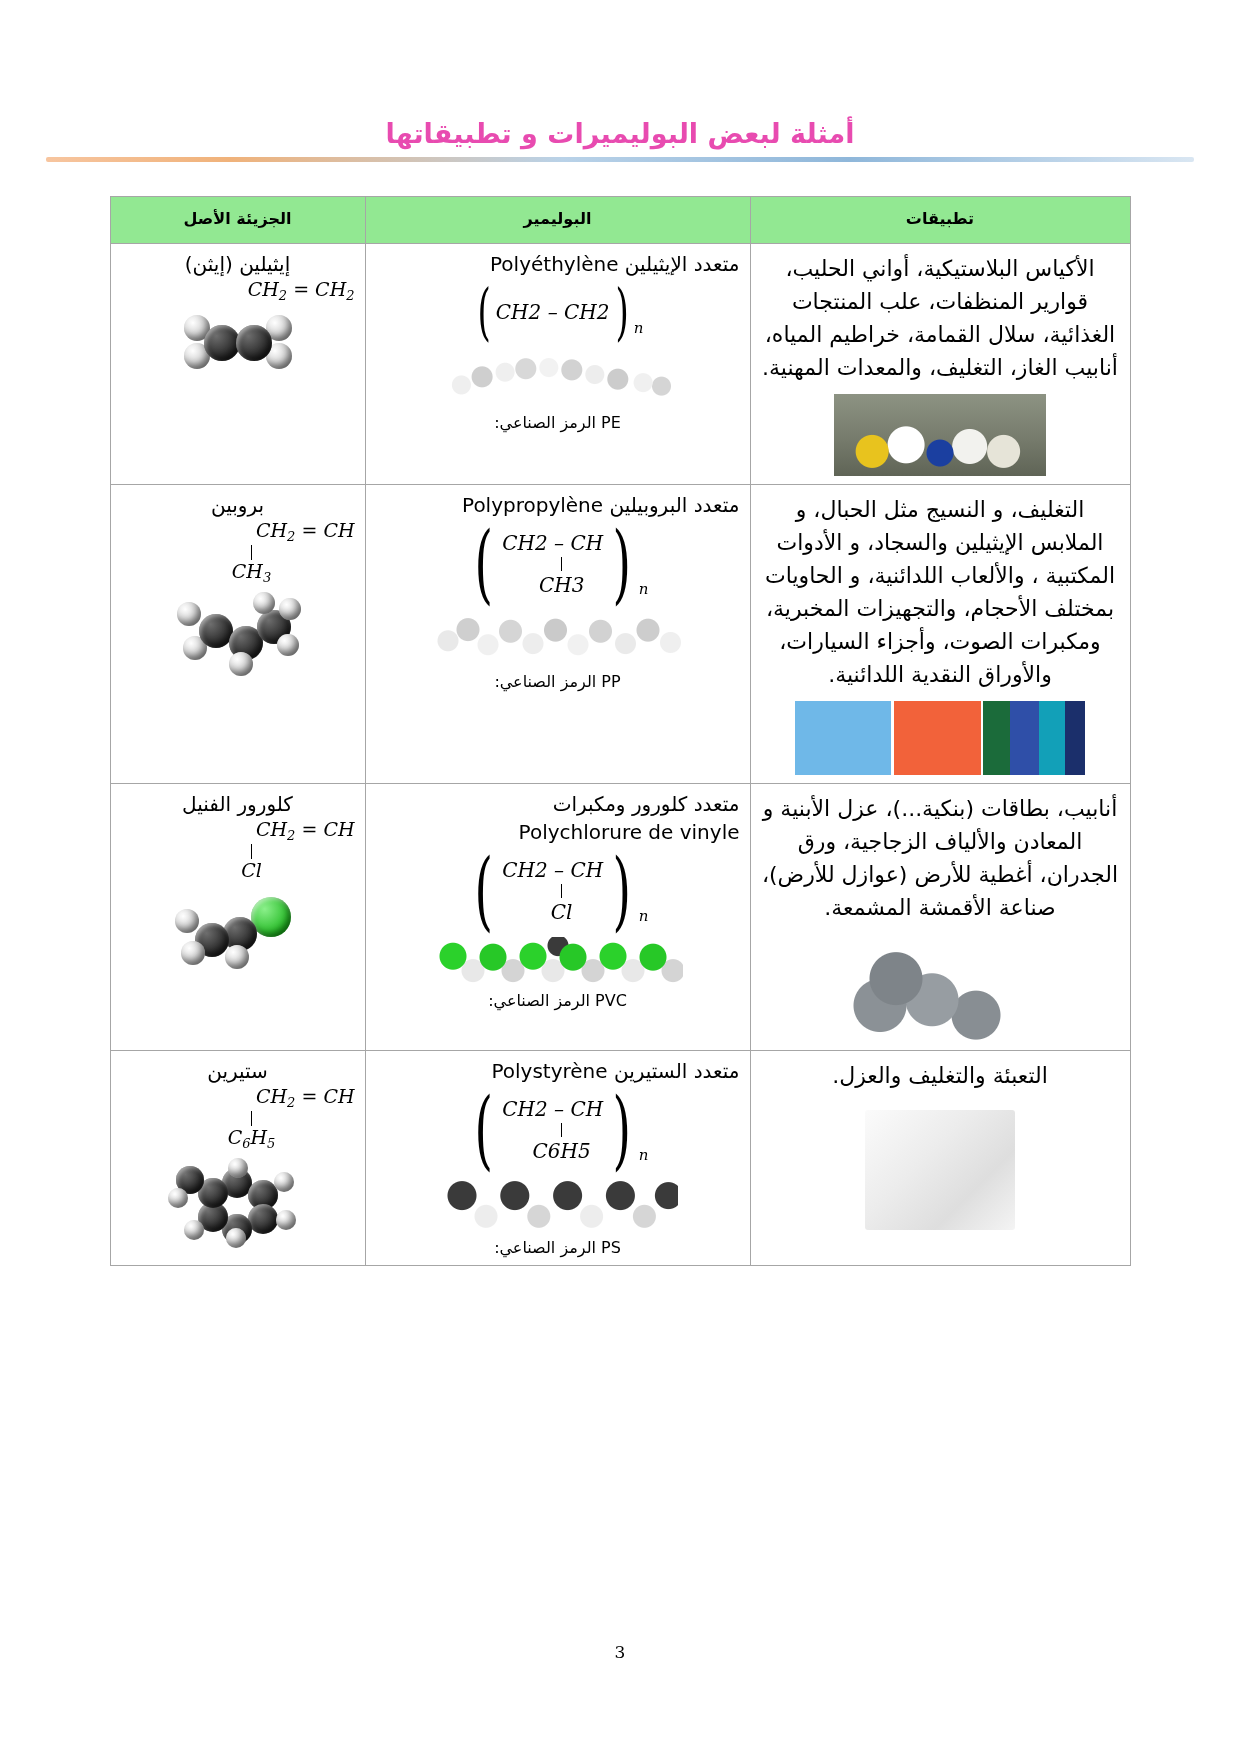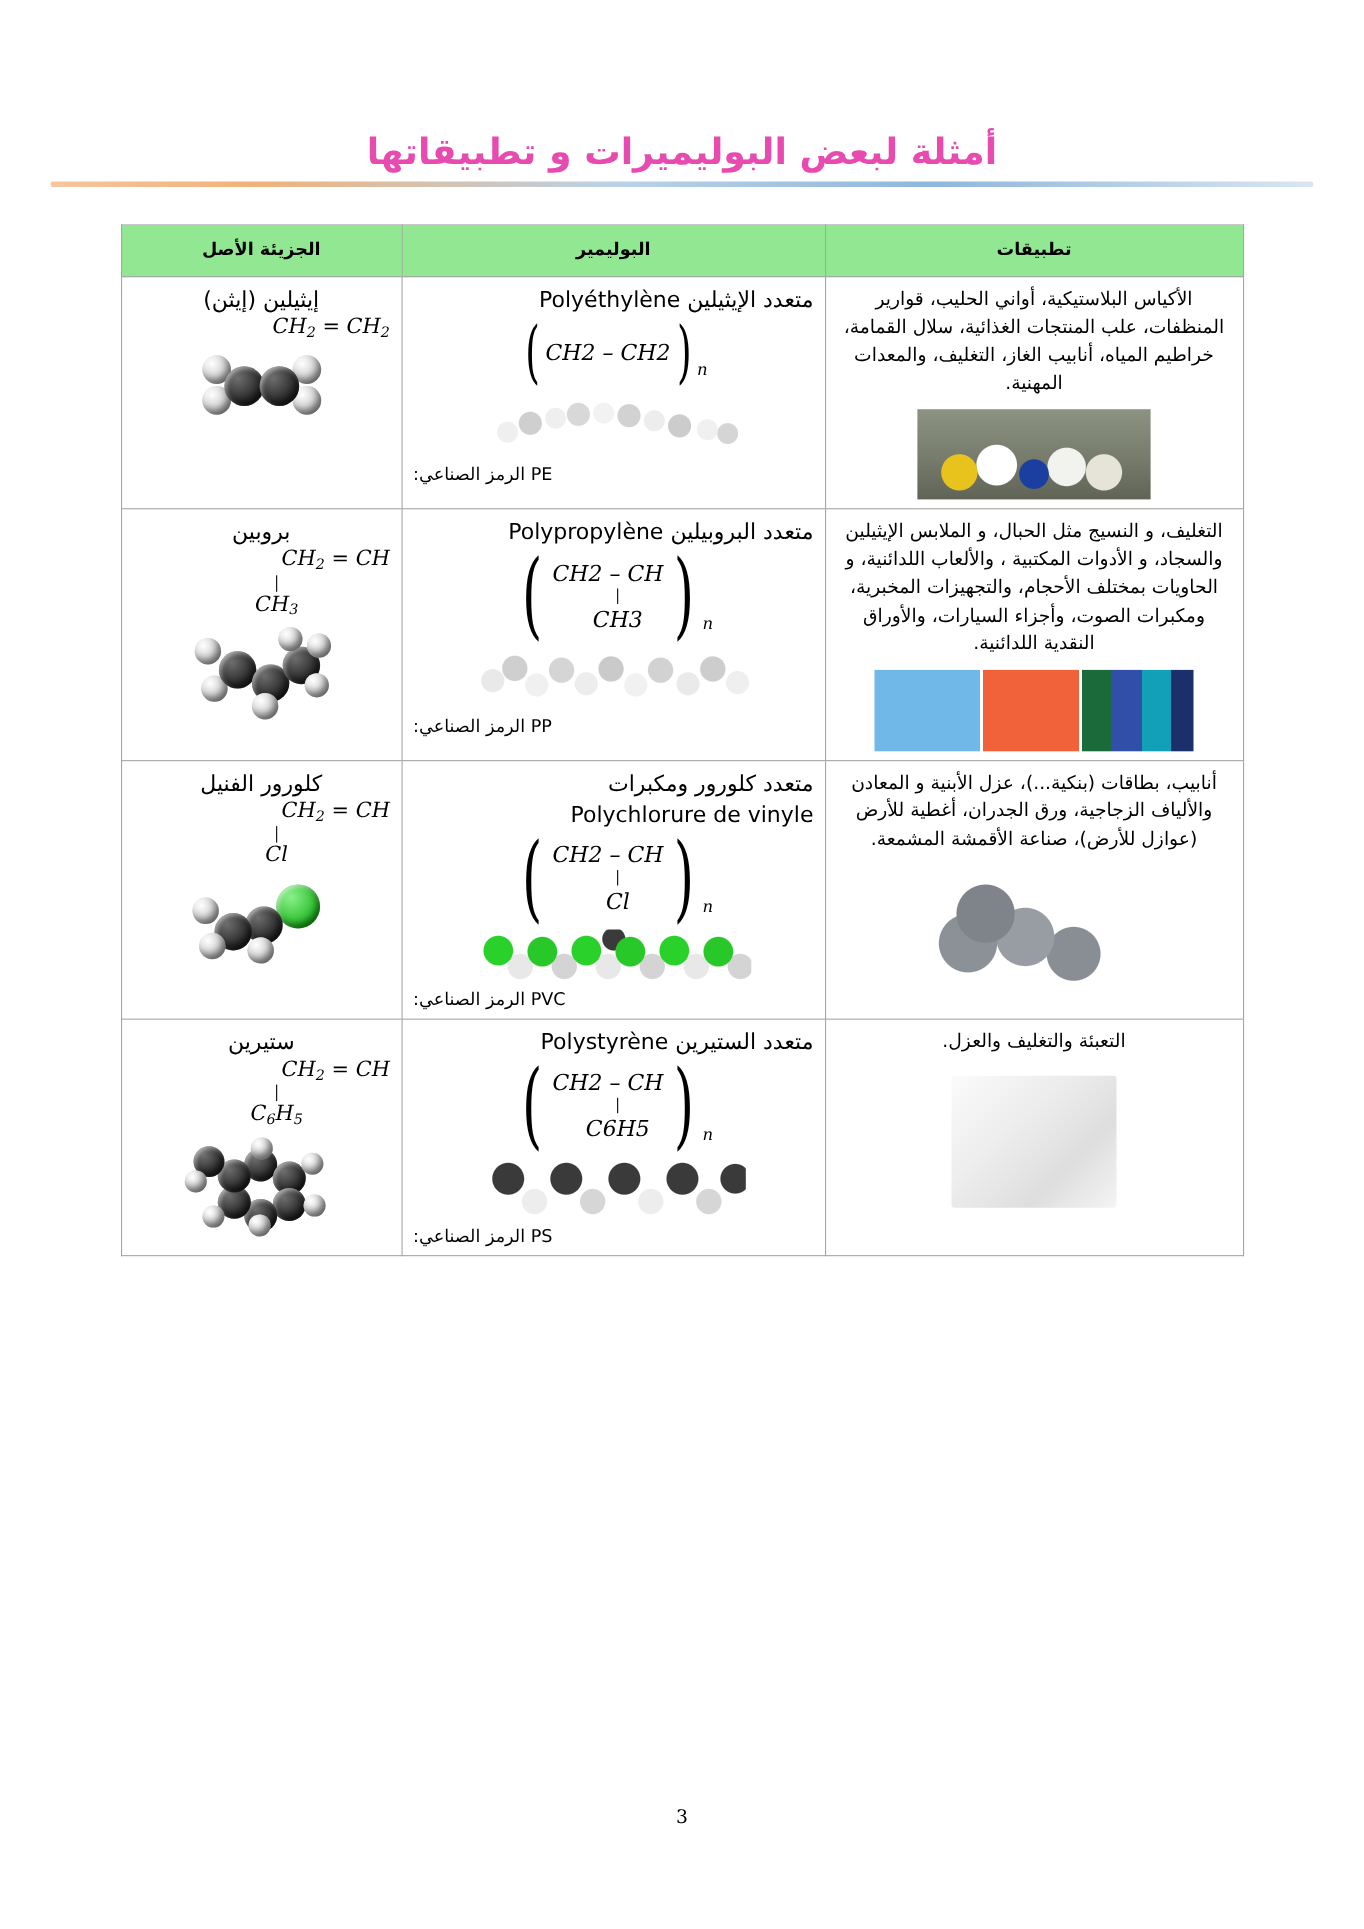--- a/index.html
+++ b/index.html
@@ -17,21 +17,21 @@
   .page {
     width: 1240px;
     height: 1754px;
     box-sizing: border-box;
     padding: 118px 46px 0 46px;
     position: relative;
   }
   .doc-title {
     text-align: center;
     color: #e84bb0;
-    font-size: 33px;
+    font-size: 27px;
     font-family: "DejaVu Sans", sans-serif;
     direction: rtl;
     margin: 0 0 6px 0;
     letter-spacing: 0px;
   }
   .title-rule {
     height: 5px;
     width: 100%;
     margin: 8px 0 34px 0;
     background: linear-gradient(to right, #f7c59f 0%, #f0b27a 16%, #b9d2e8 45%, #8fb7da 70%, #d9e6f2 100%);
@@ -56,21 +56,21 @@
     font-weight: bold;
     padding: 12px 6px;
     height: 22px;
   }
   col.c-app { width: 380px; }
   col.c-poly { width: 385px; }
   col.c-mol { width: 255px; }
 
   .cell-center { text-align: center; }
   .apps-text {
-    font-size: 17px;
+    font-size: 22px;
     line-height: 1.5;
     text-align: center;
     direction: rtl;
   }
   .poly-name {
     font-size: 20px;
     text-align: right;
     direction: rtl;
     margin-bottom: 4px;
   }
@@ -84,21 +84,21 @@
     font-family: "DejaVu Serif", "Liberation Serif", serif;
     font-style: italic;
     font-size: 19px;
     text-align: right;
     direction: ltr;
     white-space: nowrap;
   }
   .formula .sub { font-size: 13px; vertical-align: -0.28em; font-style: italic; }
   .symbol-line {
     font-size: 16px;
-    text-align: left;
+    text-align: center;
     direction: rtl;
     margin-top: 6px;
   }
   .symbol-line .code { font-family: "DejaVu Sans", sans-serif; direction: ltr; display: inline-block; }
 
   
   .unit-wrap {
     display: flex;
     justify-content: center;
     align-items: center;

